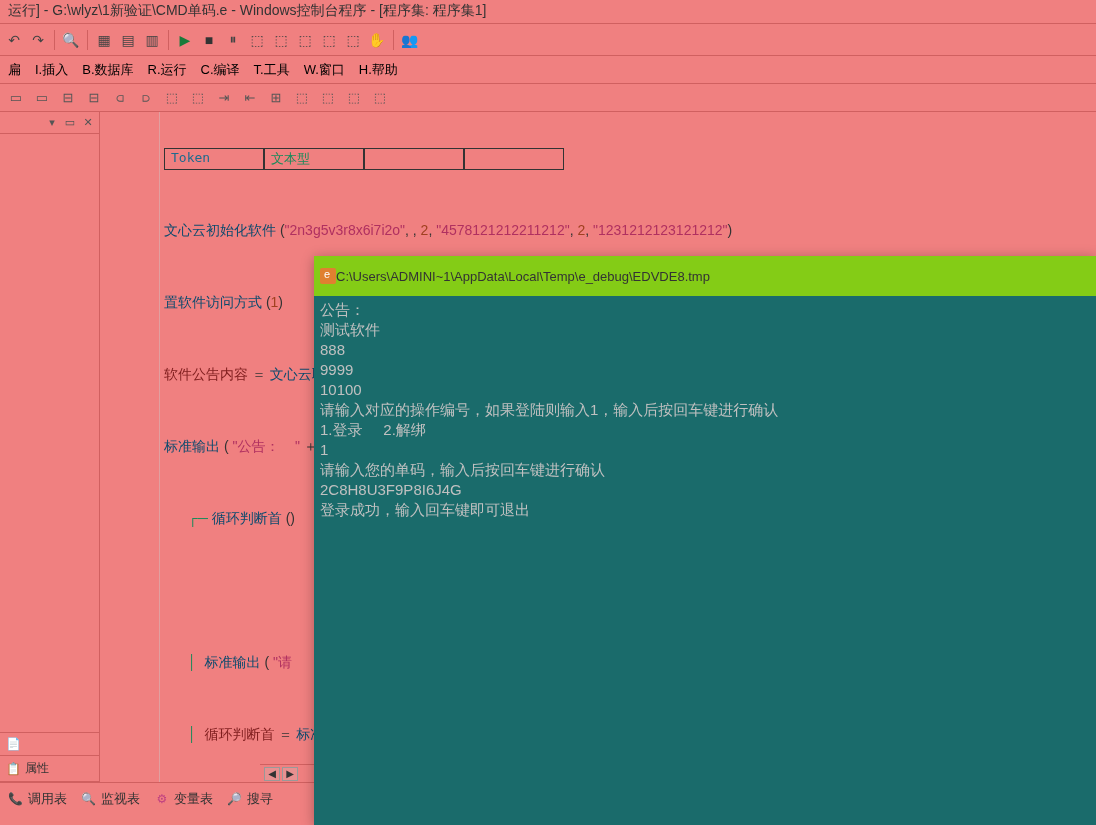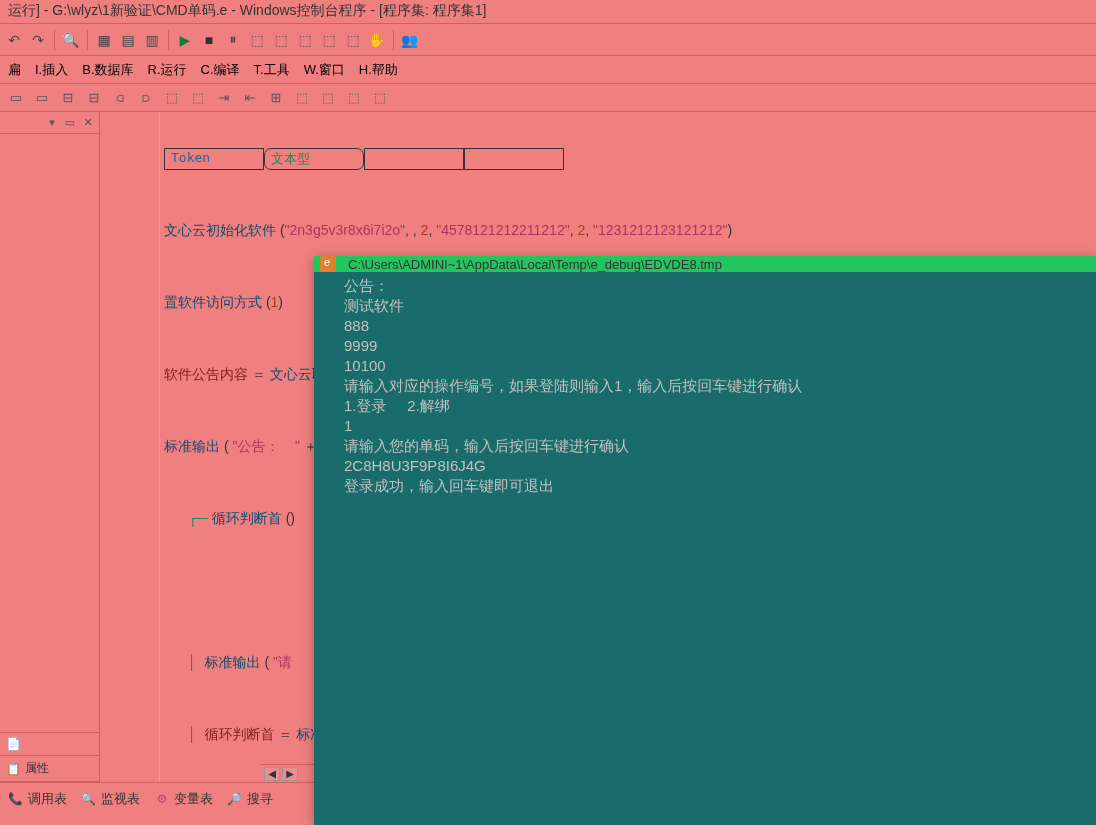--- a/index.html
+++ b/index.html
@@ -26,42 +26,42 @@
 .side-label { padding: 120px 4px 4px 4px; font-size: 13px; color: #333; }
 .side-bottom { position: absolute; bottom: 0; width: 100%; border-top: 1px solid #d06060; }
 .side-tab { padding: 4px 6px; font-size: 12px; color: #333; display: flex; align-items: center; gap: 4px; border-bottom: 1px solid #d06060; }
 
 .gutter { width: 60px; background: #f08080; border-right: 1px solid #e0a0a0; }
 .code-area { flex: 1; background: #f08080; position: relative; font-family: "NSimSun", "SimSun", monospace; font-size: 14px; white-space: pre; padding-top: 4px; overflow: hidden; }
 
 .table-row { display: flex; margin-left: 4px; }
 .table-cell { border: 1px solid #333; padding: 1px 6px; font-family: "NSimSun", monospace; font-size: 13px; }
 .tc-token { width: 100px; color: #1e6a8e; }
-.tc-type { width: 100px; color: #1a8a5a; border-radius: 7px; }
+.tc-type { width: 100px; color: #1a8a5a; }
 .tc-e1 { width: 100px; }
 .tc-e2 { width: 100px; }
 
 .code-line { padding: 1px 4px; line-height: 22px; }
 
 .kw { color: #0c4a6e; }
 .str { color: #b03060; }
 .num { color: #a04020; }
 .sym { color: #333; }
 .id { color: #7f1d1d; }
 .green { color: #1a8a5a; }
 
 .bottom-bar { height: 32px; border-top: 1px solid #d06060; background: #f08080; display: flex; align-items: center; padding: 0 8px; gap: 14px; font-size: 13px; }
 .bt-item { display: flex; align-items: center; gap: 4px; color: #333; }
 .bt-icon { width: 16px; height: 16px; display: inline-flex; align-items: center; justify-content: center; font-size: 12px; }
 
 .console-window { position: absolute; left: 314px; top: 256px; width: 782px; height: 569px; background: #1a6b6b; box-shadow: 0 2px 12px rgba(0,0,0,.3); }
-.console-title { height: 16px; background: #22c55e; display: flex; align-items: center; padding: 0 6px; gap: 12px; font-size: 13px; color: #333; }
+.console-title { height: 40px; background: #84cc16; display: flex; align-items: center; padding: 0 6px; gap: 0; font-size: 13px; color: #333; }
 .console-icon { width: 16px; height: 16px; background: #e08030; display: inline-block; border-radius: 2px; position: relative; }
 .console-icon::after { content: "e"; position: absolute; color: #fff; font-size: 11px; left: 4px; top: 0; }
-.console-body { padding: 4px 6px; font-family: "NSimSun", "SimSun", monospace; font-size: 15px; color: #c0c0c0; line-height: 20px; white-space: pre; background: #1a6b6b; margin-left: 24px; }
+.console-body { padding: 4px 6px; font-family: "NSimSun", "SimSun", monospace; font-size: 15px; color: #c0c0c0; line-height: 20px; white-space: pre; background: #1a6b6b; }
 
 .scroll-bottom { position: absolute; bottom: 0; left: 100px; right: 0; height: 18px; background: #f08080; border-top: 1px solid #d06060; display:flex; align-items:center; padding: 0 4px; gap: 2px;}
 .scroll-btn { width: 16px; height: 14px; border: 1px solid #999; background: #e89090; font-size: 10px; display:inline-flex; align-items:center; justify-content:center; color:#333;}
 </style>
 </head>
 <body>
 
 <div class="title-bar">
   <span>运行] - G:\wlyz\1新验证\CMD单码.e - Windows控制台程序 - [程序集: 程序集1]</span>
 </div>

